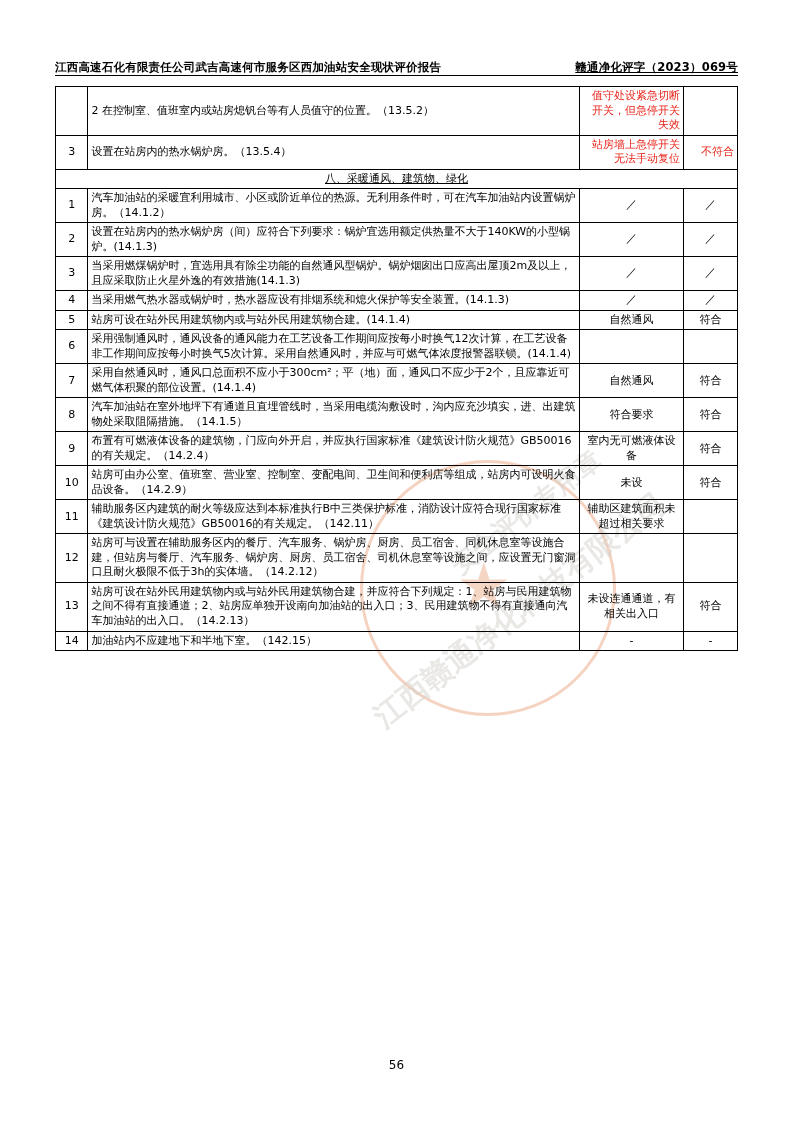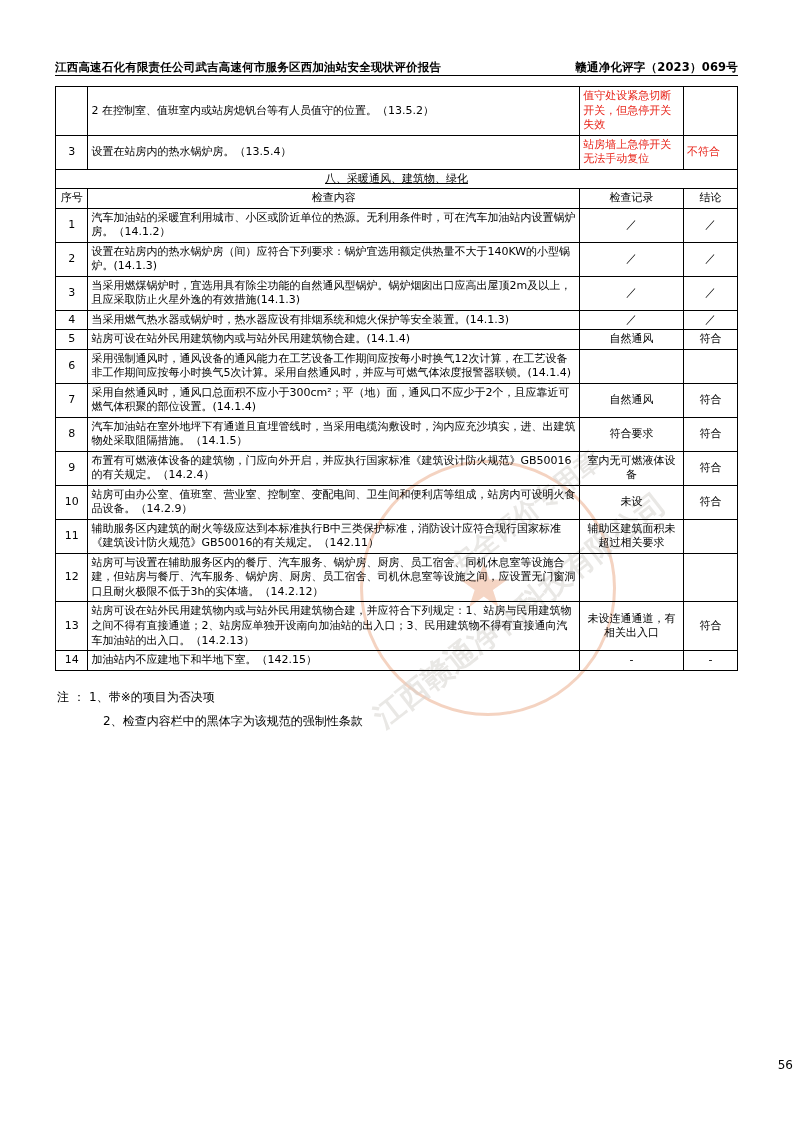--- a/index.html
+++ b/index.html
@@ -27,21 +27,21 @@
     display: flex;
     justify-content: space-between;
     align-items: flex-end;
     font-size: 11.5px;
     font-weight: bold;
     border-bottom: 1.2px solid #000;
     margin-bottom: 10px;
     letter-spacing: 0.2px;
   }
   .header .left { white-space: nowrap; }
-  .header .right { white-space: nowrap; padding-left: 10px; }
+  .header .right { white-space: nowrap; padding-left: 10px; text-decoration: underline; }
 
   
   .watermark {
     position: absolute;
     left: 330px;
     top: 400px;
     width: 360px;
     height: 360px;
     pointer-events: none;
     z-index: 5;
@@ -108,21 +108,21 @@
     text-decoration: underline;
   }
   .col-head {
     text-align: center;
     font-weight: normal;
     font-size: 11.5px;
     padding: 3px 0;
   }
   .red {
     color: #e8241a;
-    text-align: left;
+    text-align: right;
     line-height: 1.35;
   }
   .rec-cell { text-align: center; font-size: 11px; line-height: 1.35; }
 
   
   .notes {
     margin-top: 14px;
     font-size: 12px;
     line-height: 2.0;
     position: relative;
@@ -133,21 +133,21 @@
     font-family: "DejaVu Serif", "Liberation Serif", serif;
   }
   .notes .n1 { padding-left: 2px; }
   .notes .n2 { padding-left: 48px; }
 
   .pagenum {
     position: absolute;
     bottom: 50px;
     left: 0;
     width: 100%;
-    text-align: right;
+    text-align: center;
     font-size: 12px;
   }
 </style>
 </head>
 <body>
 
 <div class="page">
 
   <div class="header">
     <div class="left">江西高速石化有限责任公司武吉高速何市服务区西加油站安全现状评价报告</div>
@@ -177,26 +177,20 @@
       </tr>
       <tr>
         <td class="c-no">3</td>
         <td class="c-content">设置在站房内的热水锅炉房。（13.5.4）</td>
         <td class="c-record red">站房墙上急停开关无法手动复位</td>
         <td class="c-concl red">不符合</td>
       </tr>
       <tr>
         <td class="sec-title" colspan="4">八、采暖通风、建筑物、绿化</td>
       </tr>
-      <tr>
-        <th class="col-head c-no">序号</th>
-        <th class="col-head c-content">检查内容</th>
-        <th class="col-head c-record">检查记录</th>
-        <th class="col-head c-concl">结论</th>
-      </tr>
 
       <tr>
         <td class="c-no">1</td>
         <td class="c-content">汽车加油站的采暖宜利用城市、小区或阶近单位的热源。无利用条件时，可在汽车加油站内设置锅炉房。（14.1.2）</td>
         <td class="c-record rec-cell">／</td>
         <td class="c-concl">／</td>
       </tr>
       <tr>
         <td class="c-no">2</td>
         <td class="c-content">设置在站房内的热水锅炉房（间）应符合下列要求：锅炉宜选用额定供热量不大于140KW的小型锅炉。(14.1.3)</td>
@@ -271,22 +265,16 @@
       </tr>
       <tr>
         <td class="c-no">14</td>
         <td class="c-content">加油站内不应建地下和半地下室。（142.15）</td>
         <td class="c-record rec-cell">-</td>
         <td class="c-concl">-</td>
       </tr>
     </tbody>
   </table>
 
-  <div class="notes">
-    <div class="n1">
-      <span class="n-label">注：</span><span>1、带※的项目为否决项</span>
-    </div>
-    <div class="n2">2、检查内容栏中的黑体字为该规范的强制性条款</div>
-  </div>
 
   <div class="pagenum">56</div>
 
 </div>
 
 </body></html>

